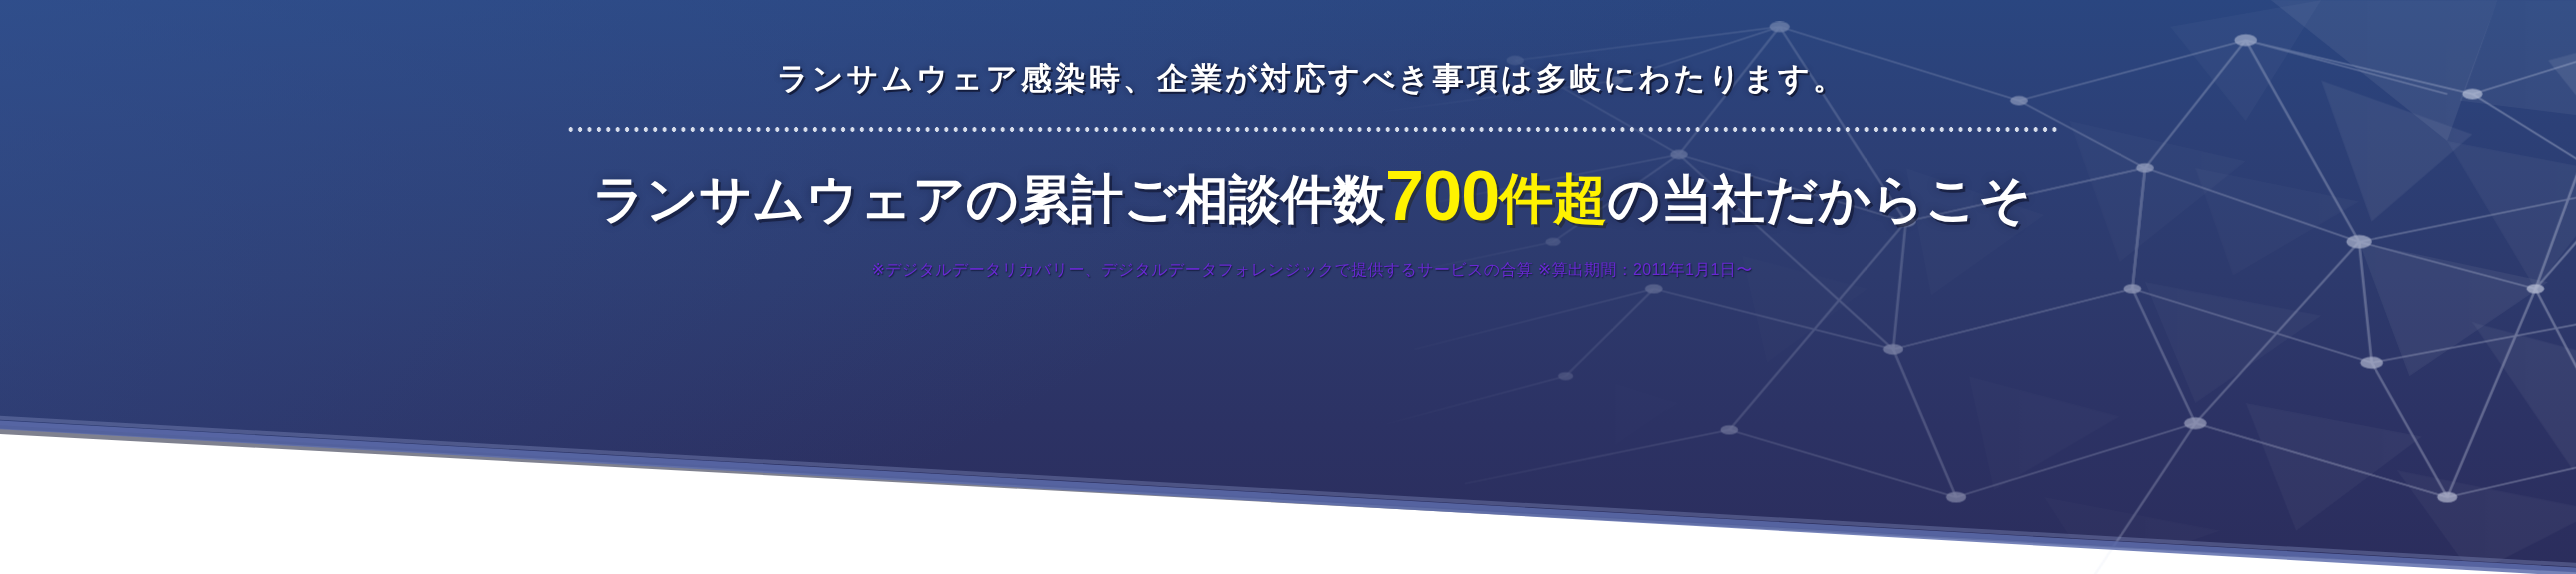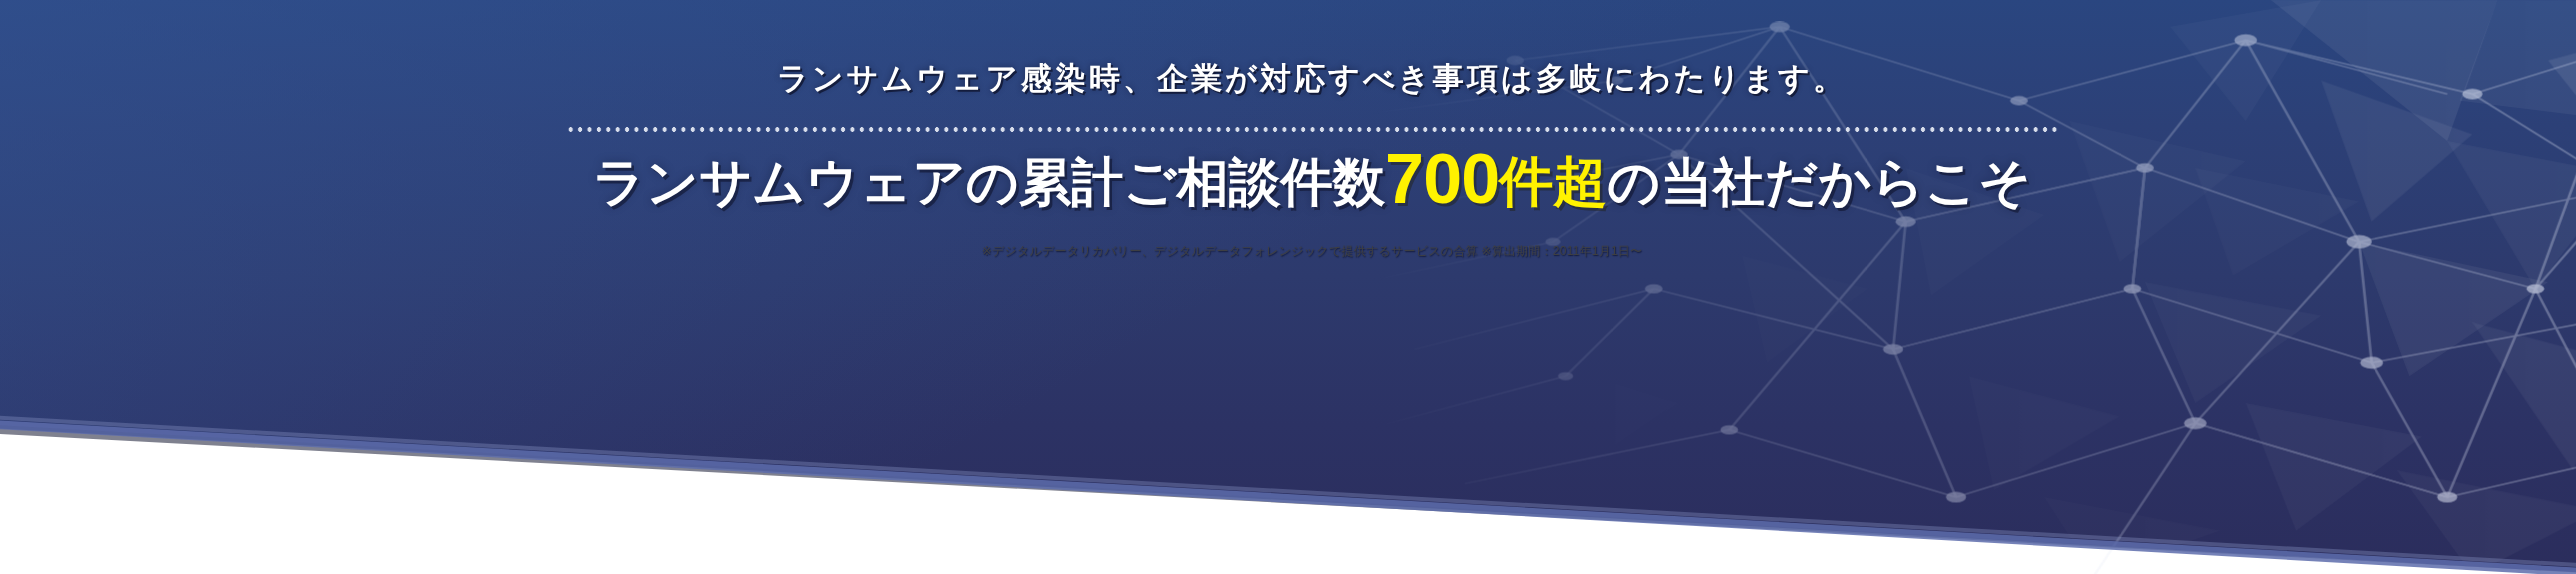--- a/index.html
+++ b/index.html
@@ -72,21 +72,21 @@
     width:1493px;
     height:4.7px;
     background-image:radial-gradient(circle, #e8ecf6 42%, rgba(232,236,246,0) 46%);
     background-size:9.4px 4.7px;
     background-repeat:repeat-x;
     background-position:left center;
     opacity:.92;
   }
 
   .headline{
-    margin-top:14px;
+    margin-top:31px;
     text-align:center;
     color:#ffffff;
     font-weight:bold;
     letter-spacing:.01em;
     line-height:1.30;
     text-shadow:2.7px 2.7px 0 rgba(12,16,40,.55), 0 0 9.4px rgba(10,14,36,.35);
     white-space:nowrap;
   }
   .hl-line{font-size:52px;display:block;}
   .hl-line + .hl-line{margin-top:10.7px;}
@@ -101,22 +101,22 @@
   }
   .unit{
     color:#fff200;
     font-size:54px;
     letter-spacing:0;
     text-shadow:2.7px 2.7px 0 rgba(30,28,8,.40);
   }
 
   .note{
     margin-top:27px;
-    font-size:12px;
-    color:#404040;
+    font-size:16px;
+    color:#6d28d9;
     letter-spacing:.02em;
     text-shadow:0.7px 0.7px 1.3px rgba(10,14,36,.75);
     white-space:nowrap;
     opacity:.95;
   }
 </style>
 </head>
 <body>
 
 <div id="stage">

